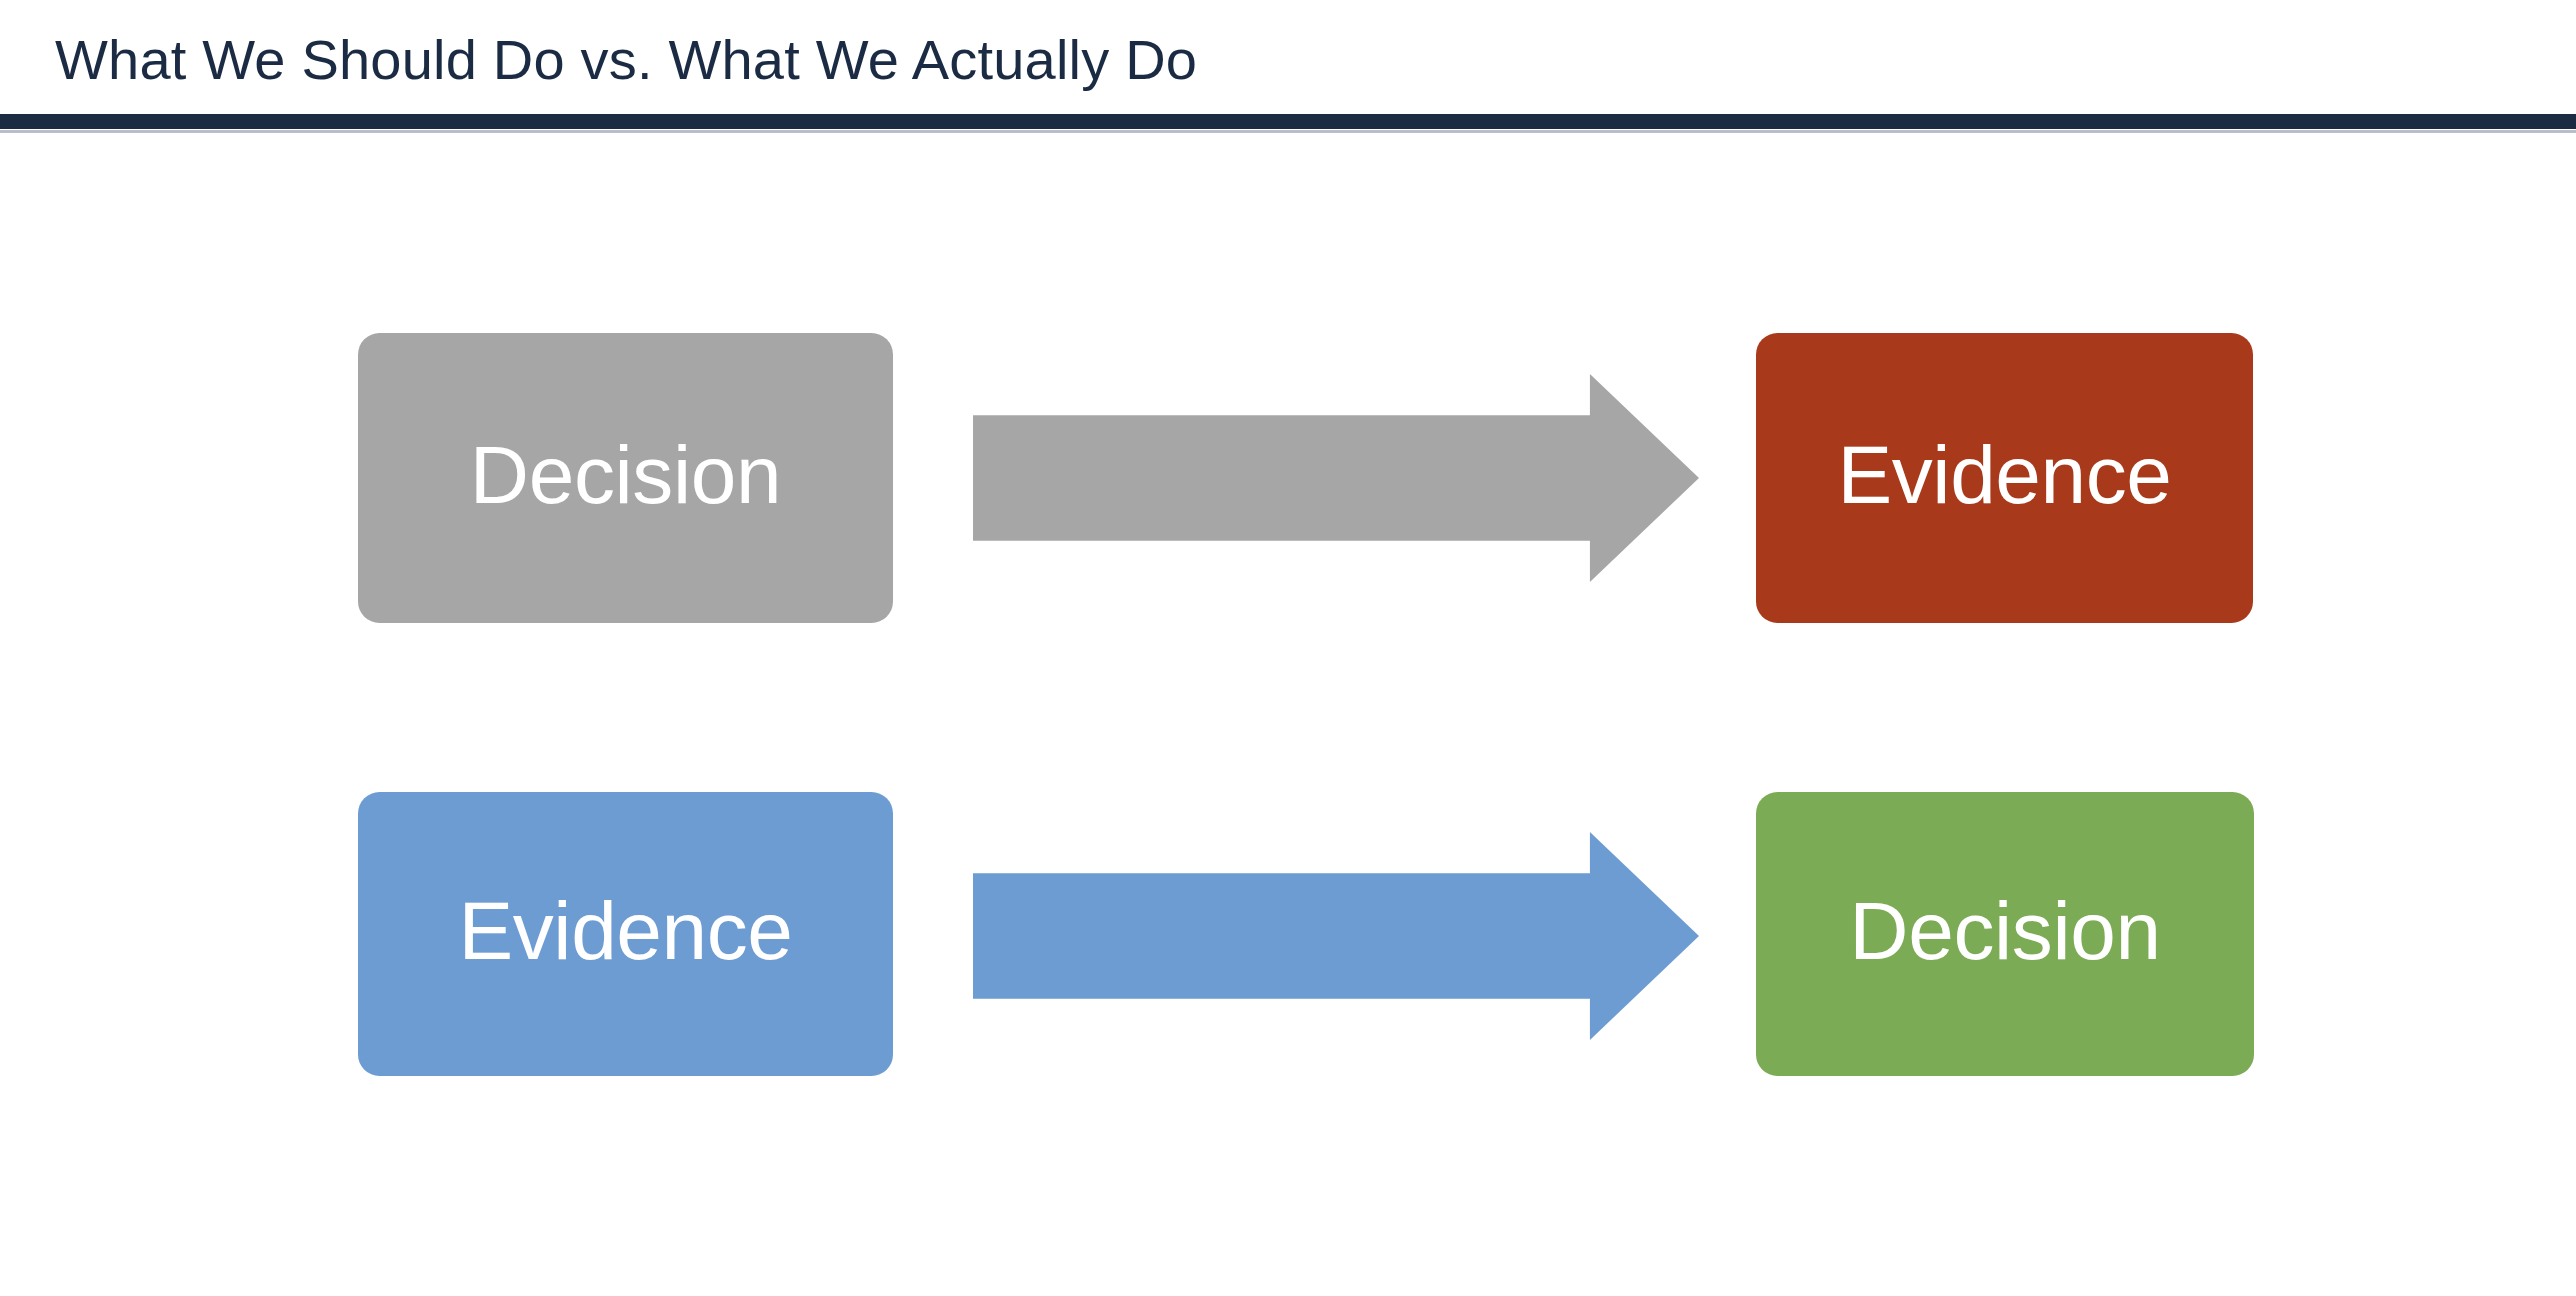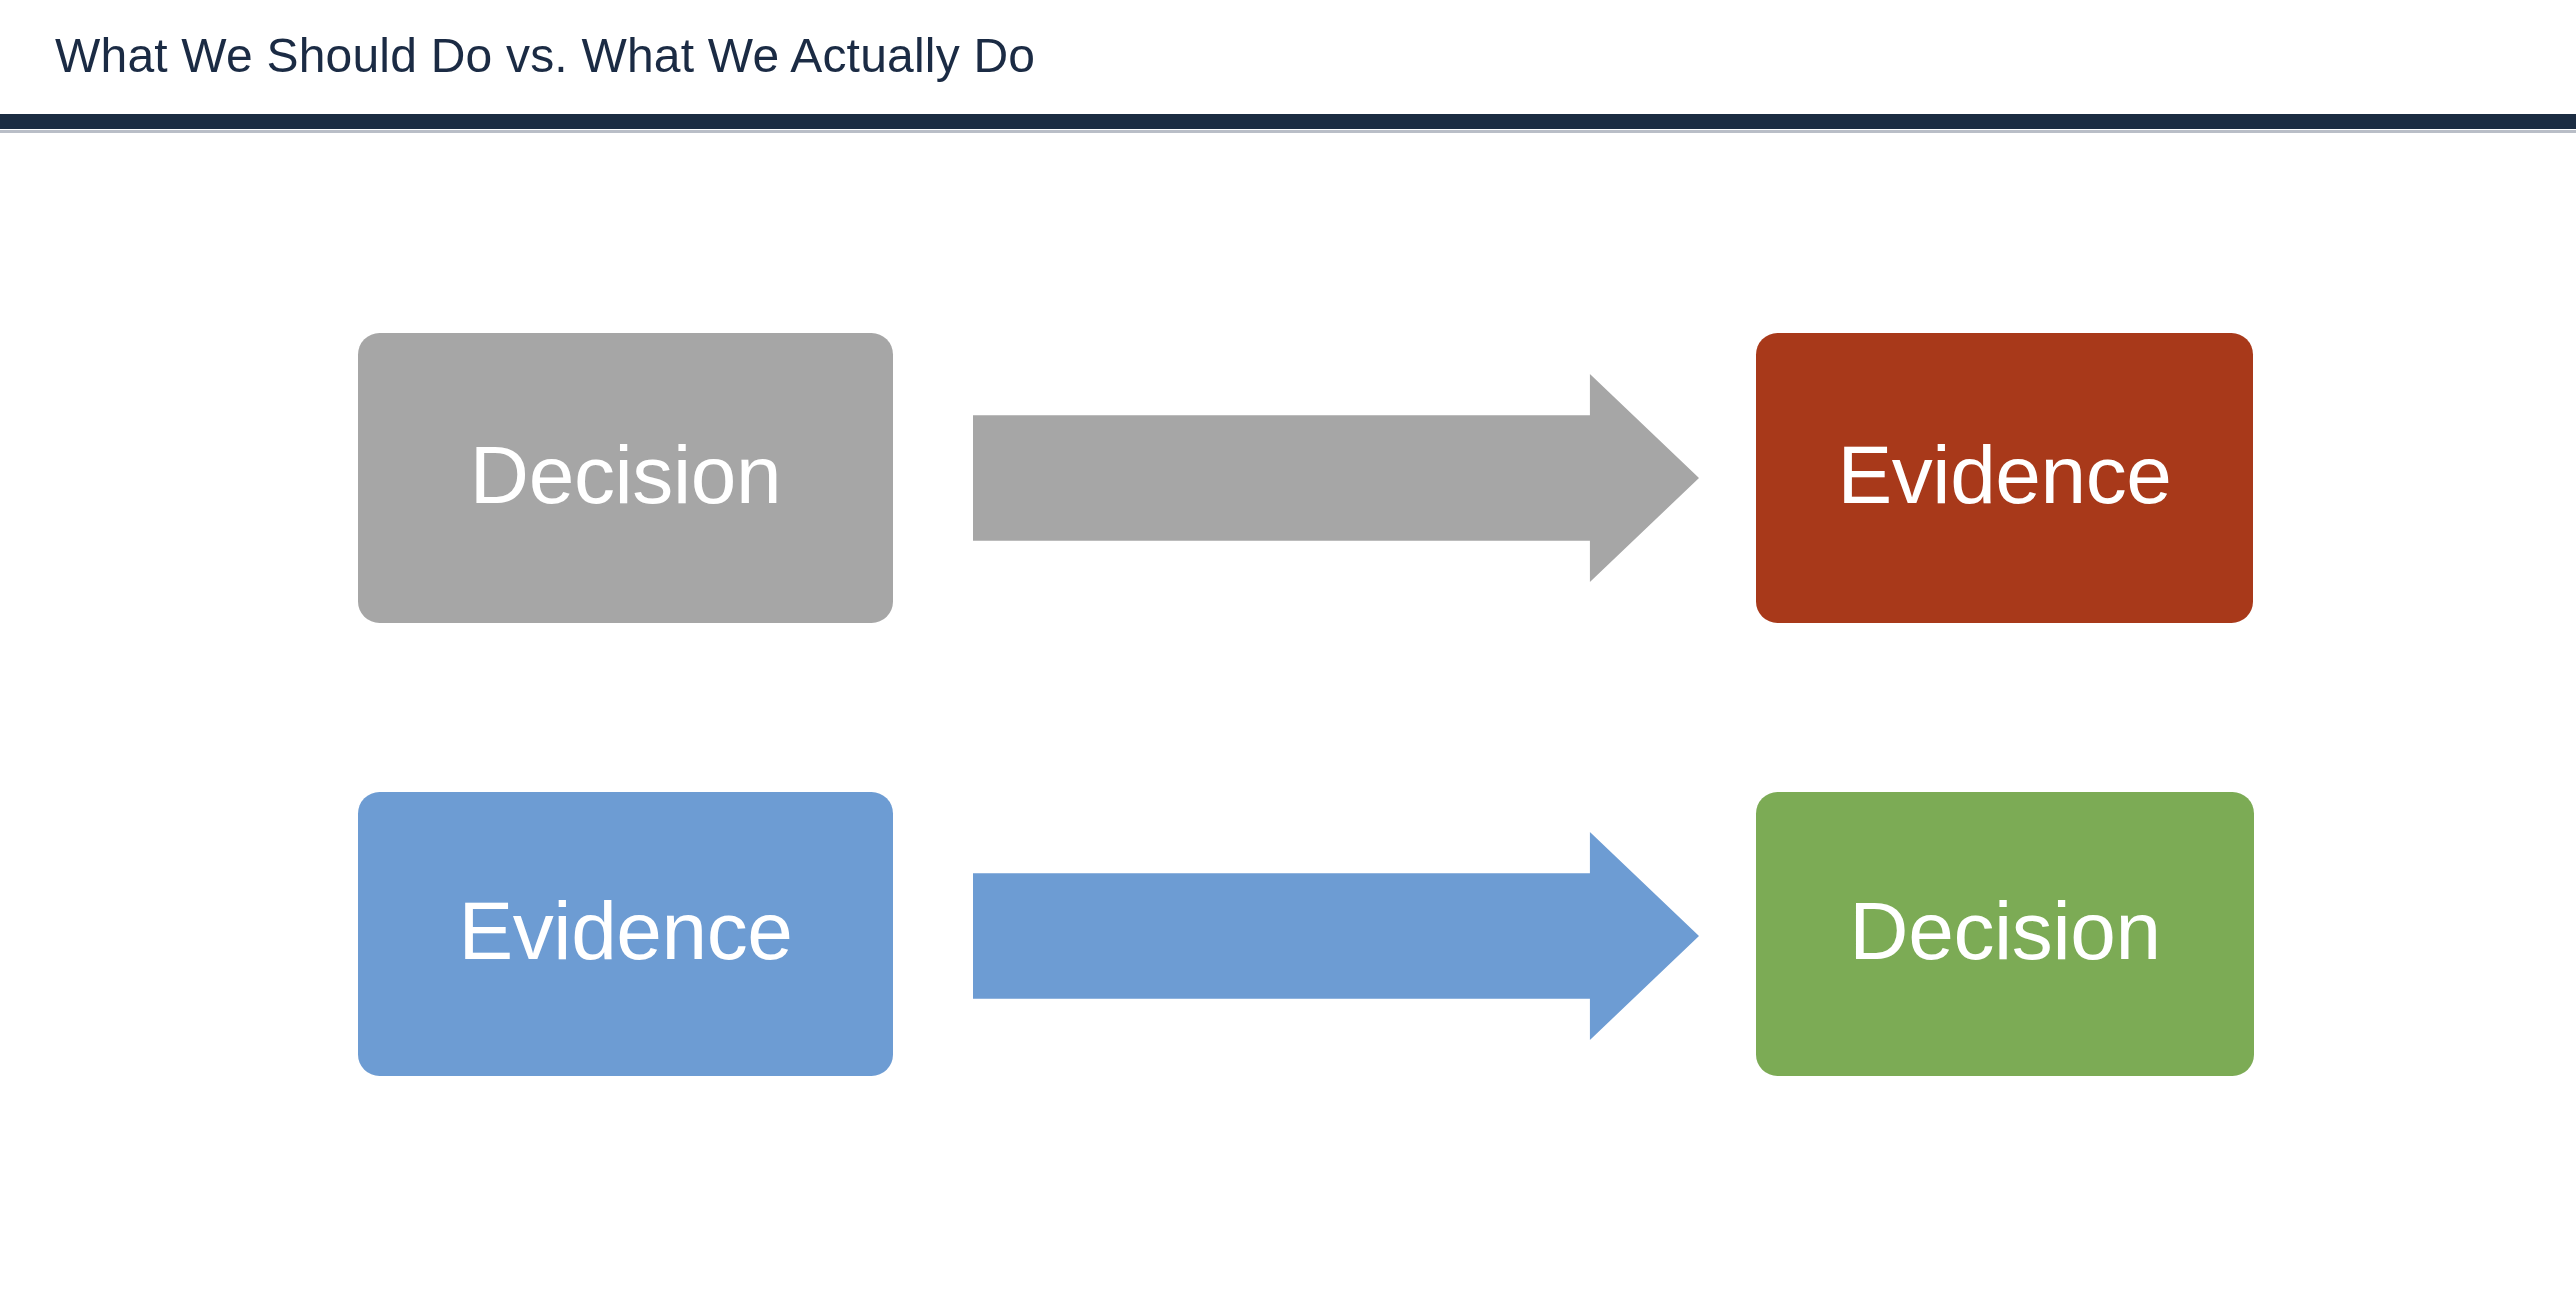--- a/index.html
+++ b/index.html
@@ -28,21 +28,21 @@
     top: 0;
     width: 2576px;
     height: 114px;
     background: #ffffff;
   }
 
   .slide-title {
     position: absolute;
     left: 55px;
     top: 32px;
-    font-size: 48px;
+    font-size: 56px;
     font-weight: 400;
     line-height: 1.0;
     color: #1b2b44;
     letter-spacing: 0.2px;
     white-space: nowrap;
   }
 
   .title-rule {
     position: absolute;
     left: 0;

